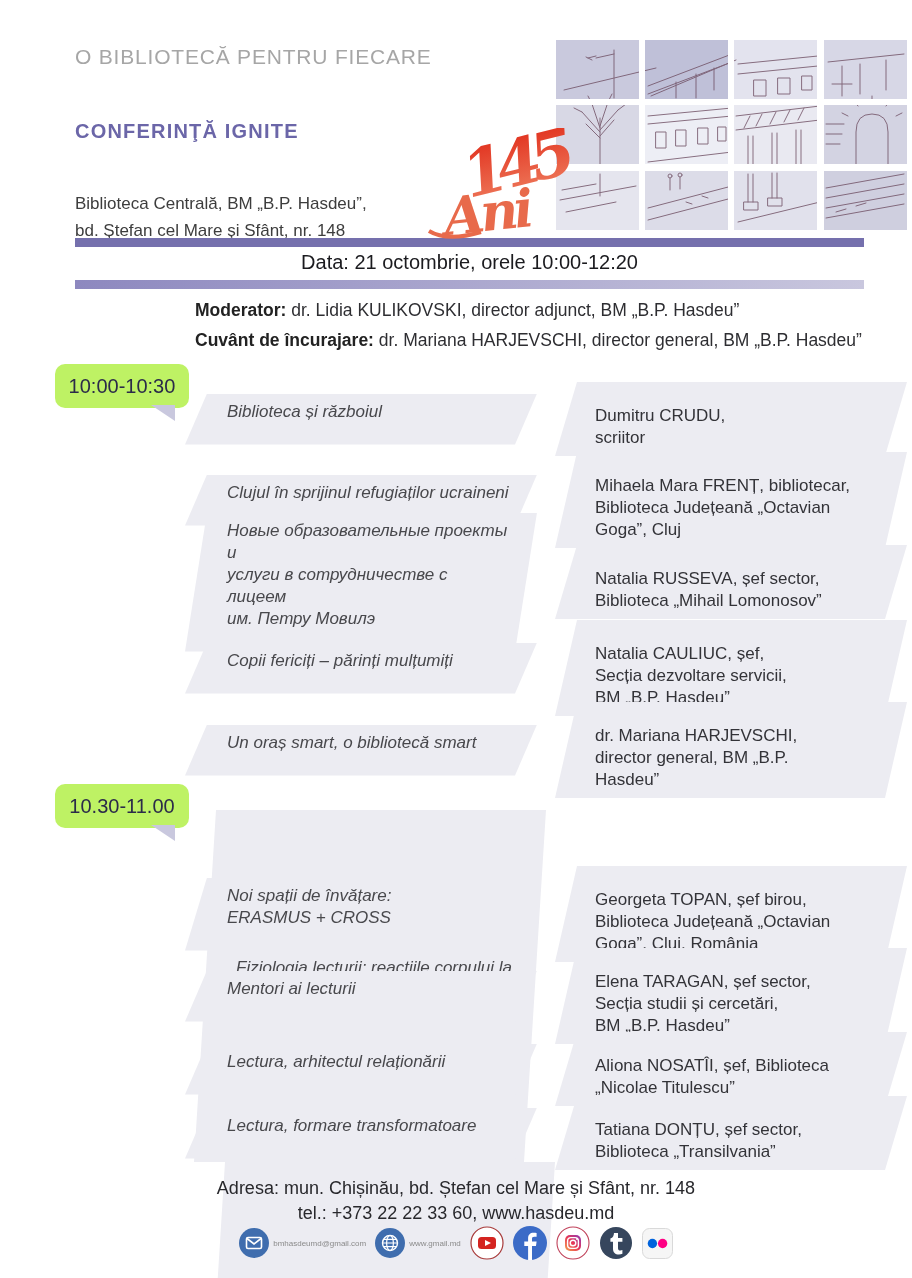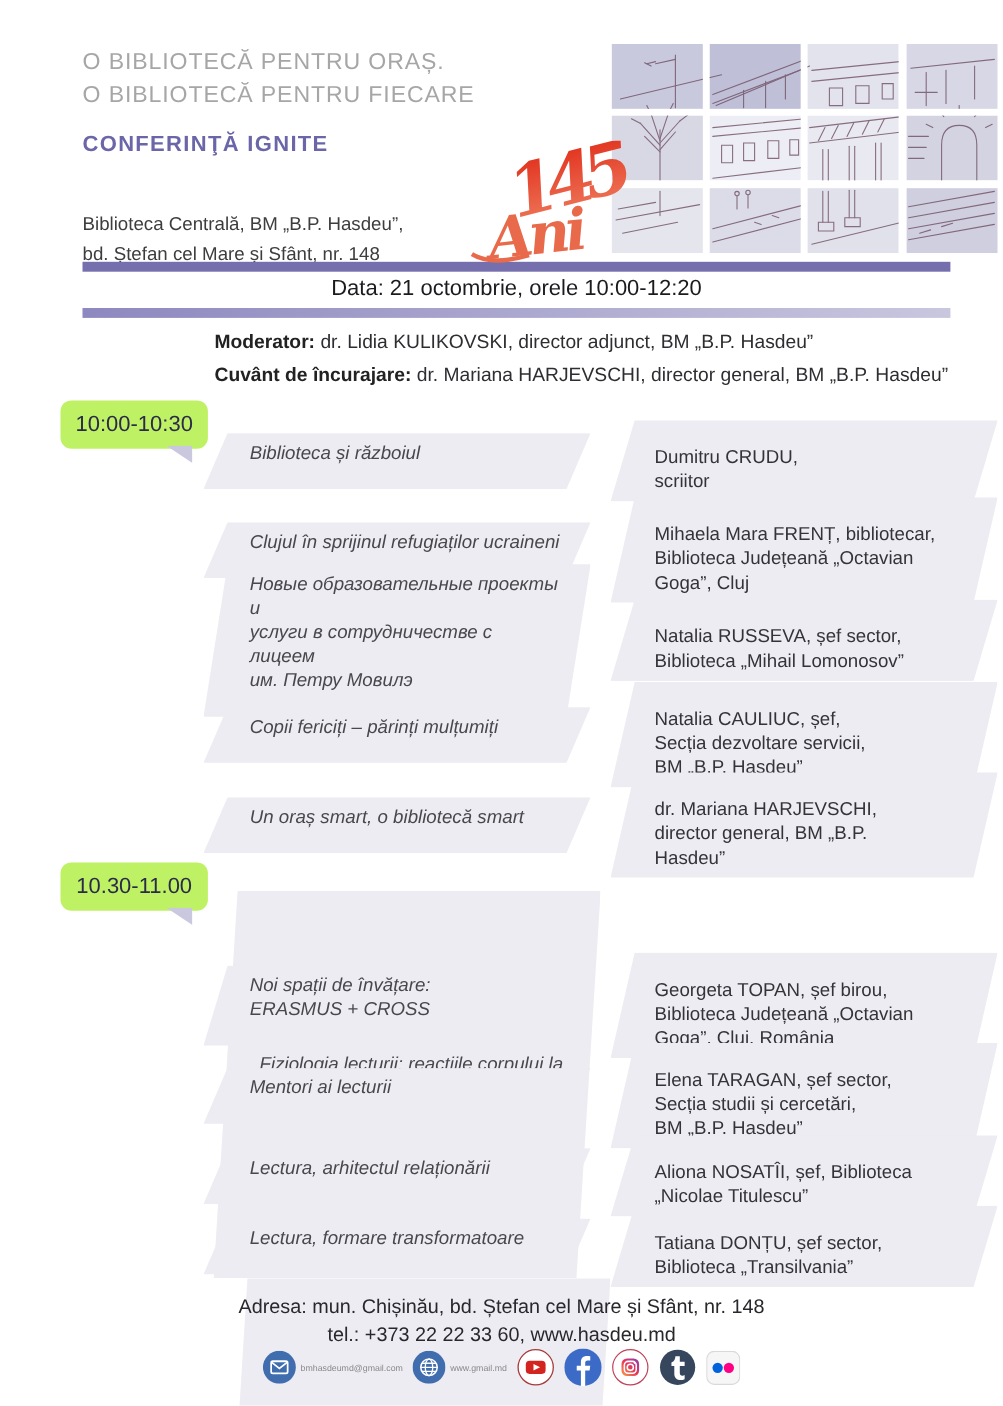--- a/index.html
+++ b/index.html
@@ -65,21 +65,20 @@
               justify-content:center;align-items:center;gap:9px;}
   .social-item{display:flex;align-items:center;gap:4px;}
   .tiny-label{font-size:8px;color:#8a8a8a;}
 </style>
 </head>
 <body>
 
 <div class="page">
 
   <div class="tagline">
-    <div>O BIBLIOTECĂ PENTRU ORAȘ.</div>
     <div>O BIBLIOTECĂ PENTRU FIECARE</div>
   </div>
 
   <h1 class="conf-title">CONFERINŢĂ IGNITE</h1>
 
   <div class="venue">
     <div>Biblioteca Centrală, BM „B.P. Hasdeu”,</div>
     <div>bd. Ștefan cel Mare și Sfânt, nr. 148</div>
   </div>
 

